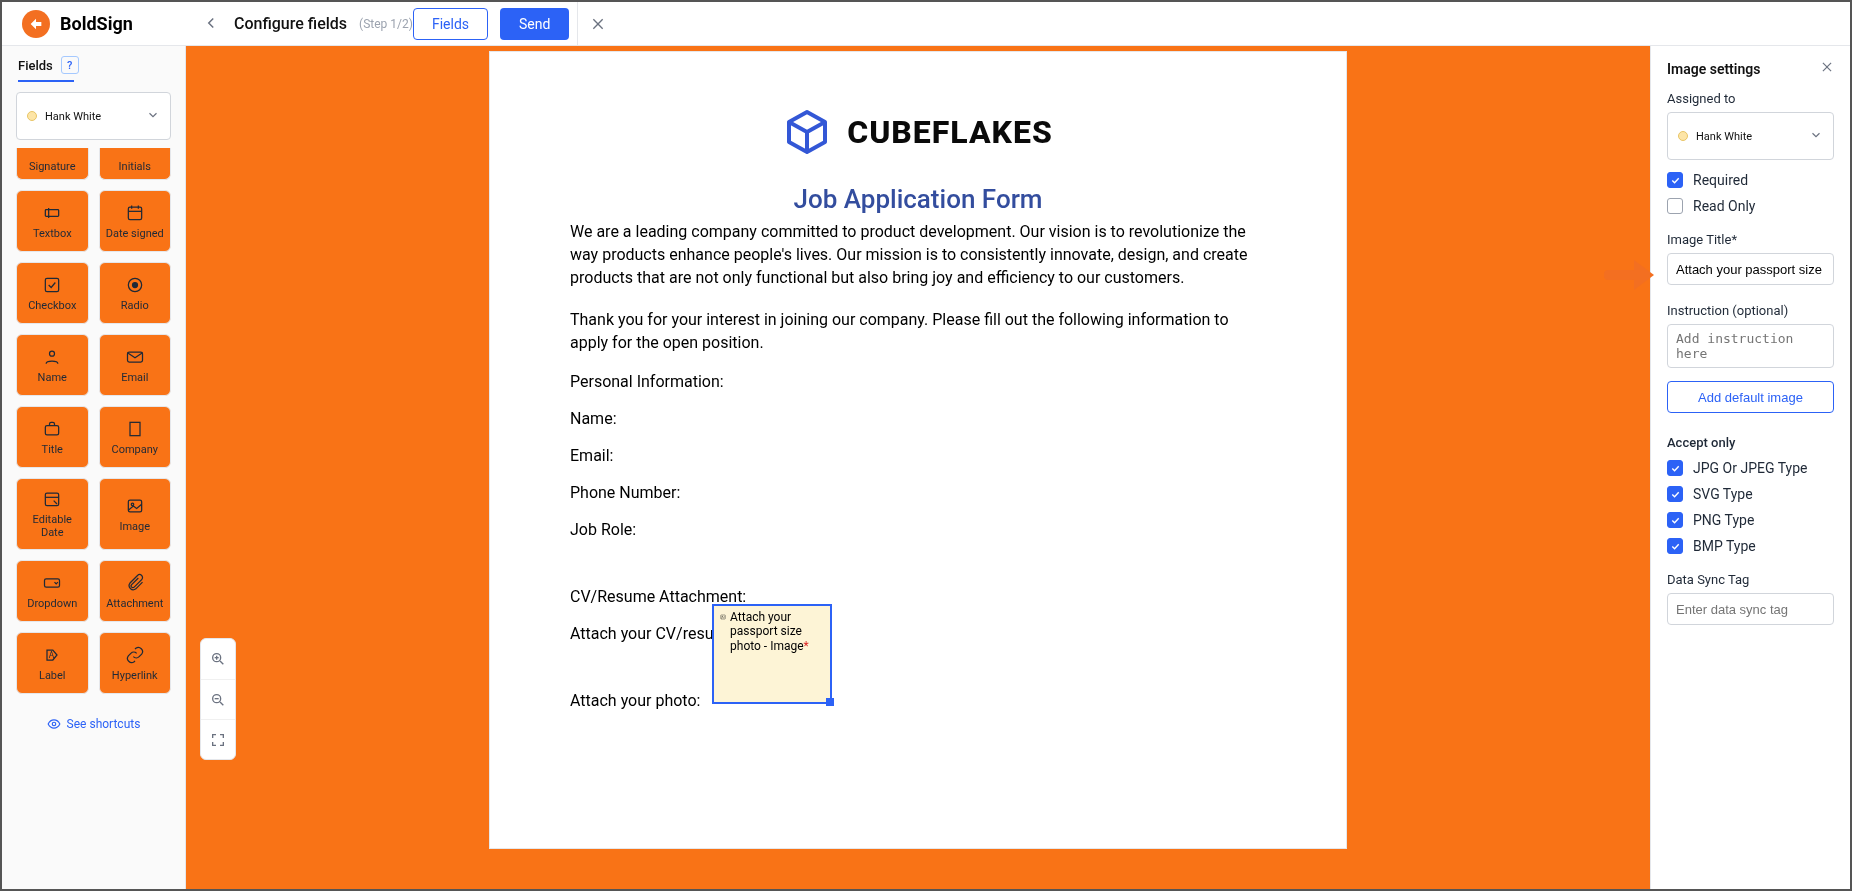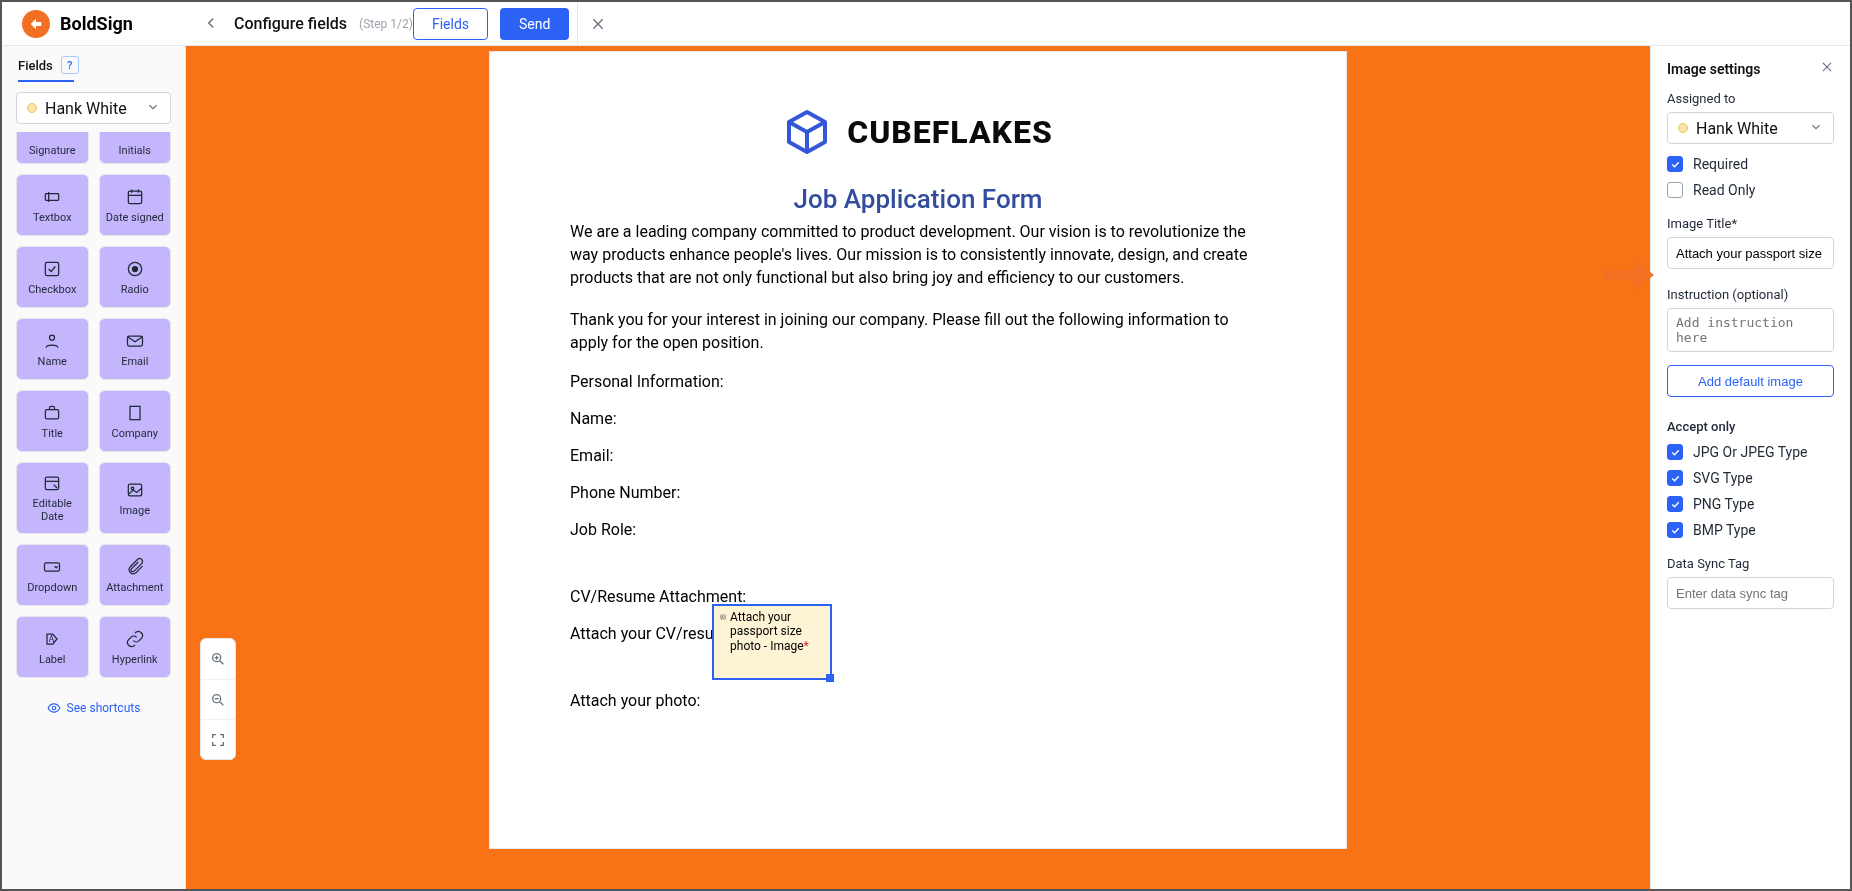--- a/index.html
+++ b/index.html
@@ -23,29 +23,29 @@
   .top-close { width:40px; display:flex; align-items:center; justify-content:center; border-left:1px solid #e5e7eb; height:100%; color:#6b7280; cursor:pointer; }
 
   
   .main { display:flex; height: calc(891px - 48px); }
 
   
   .left { width:184px; border-right:1px solid #e5e7eb; display:flex; flex-direction:column; background:#fafafa; }
   .left-head { display:flex; align-items:center; gap:8px; padding:10px 16px 6px; font-size:13px; color:#111; font-weight:500; }
   .help-badge { width:18px; height:18px; border:1px solid #a5c9ff; border-radius:3px; color:#2c62f6; font-size:11px; display:flex; align-items:center; justify-content:center; }
   .tab-underline { height:2px; width:56px; margin-left:16px; background:#2c62f6; }
-  .signer-dd { margin:10px 14px 8px; height:32px; border:1px solid #d1d5db; border-radius:4px; background:#fff; display:flex; align-items:center; gap:8px; padding:0 10px; font-size:16px; cursor:pointer; }
+  .signer-dd { margin:10px 14px 8px; height:48px; border:1px solid #d1d5db; border-radius:4px; background:#fff; display:flex; align-items:center; gap:8px; padding:0 10px; font-size:11px; cursor:pointer; }
   .signer-dot { width:10px; height:10px; border-radius:50%; background:#fde5a7; border:1px solid #e8c566; flex-shrink:0; }
   .signer-name { flex:1; color:#111; }
   .chev-sm { color:#6b7280; }
 
   .palette { padding: 0 14px; overflow-y:auto; flex:1; display:grid; grid-template-columns: 1fr 1fr; gap:10px; align-content:start; position:relative; }
   .palette::-webkit-scrollbar { width:6px; }
   .palette::-webkit-scrollbar-thumb { background:#d1d5db; border-radius:3px; }
-  .field-tile { height:62px; border:1px solid #e5e7eb; border-radius:6px; background:#c4b5fd; display:flex; flex-direction:column; align-items:center; justify-content:center; gap:4px; font-size:11px; color:#1f2937; cursor:grab; text-align:center; padding:4px; }
+  .field-tile { height:62px; border:1px solid #e5e7eb; border-radius:6px; background:#f97316; display:flex; flex-direction:column; align-items:center; justify-content:center; gap:4px; font-size:11px; color:#1f2937; cursor:grab; text-align:center; padding:4px; }
   .field-tile.tall { height:72px; }
   .field-tile svg { width:20px; height:20px; stroke:#1f2937; fill:none; stroke-width:1.5; }
   .field-tile.partial { border-top:none; border-radius:0 0 6px 6px; height:32px; justify-content:flex-end; padding-bottom:6px;}
   .shortcuts-row { grid-column: 1 / span 2; text-align:center; padding:12px 0;text-decoration:underline; }
   .shortcuts-link { color:#2c62f6; font-size:12px; display:inline-flex; gap:6px; align-items:center; cursor:pointer; }
 
   
   .center { flex:1; background:#f97316; display:flex; align-items:flex-start; justify-content:center; overflow:auto; position:relative; }
   .page { width:856px; background:#fff; margin:6px 0 20px; box-shadow: 0 0 0 1px #e5e7eb; padding: 56px 80px 120px; position:relative; }
 
@@ -55,21 +55,21 @@
 
   
   .doc-logo { text-align:center; margin-bottom: 20px; }
   .doc-logo-inner { display:inline-flex; align-items:center; gap:16px; }
   .cube-logo { width:48px; height:48px; }
   .cube-text { font-size:32px; font-weight:800; letter-spacing:1px; color:#0a0a0a; }
   .doc-title { text-align:center; color:#334d9e; font-size:26px; font-weight:500; margin: 24px 0 6px; }
   .doc-p { font-size:16px; line-height:1.45; color:#000; margin: 6px 0 18px; }
   .doc-h3 { font-weight:400; font-size:16px; color:#000; margin: 16px 0 10px; }
   .doc-field-label { font-size:16px; color:#000; margin:18px 0; }
-  .image-placeholder { position:absolute; left:222px; top:552px; width:120px; height:76px; border:2px solid #2c62f6; background:#fdf4d6; padding:4px 6px; font-size:12px; color:#000; line-height:1.2; }
+  .image-placeholder { position:absolute; left:222px; top:552px; width:120px; height:100px; border:2px solid #2c62f6; background:#fdf4d6; padding:4px 6px; font-size:12px; color:#000; line-height:1.2; }
   .image-placeholder .ph-row { display:flex; gap:4px; align-items:flex-start; }
   .image-placeholder .ph-text .req { color:#dc2626; }
   .image-placeholder .handle { position:absolute; right:-4px; bottom:-4px; width:8px; height:8px; background:#2c62f6; }
 
   
   .right { width:200px; border-left:1px solid #e5e7eb; background:#fff; padding:14px 16px 14px 16px; overflow-y:auto; position:relative; font-size:13px; }
   .right-head { display:flex; align-items:center; justify-content:space-between; font-size:14px; font-weight:600; color:#111; margin-bottom:14px;text-align:center; }
   .right-close { color:#6b7280; cursor:pointer; }
   .sect-label { font-size:13px; color:#1f2937; margin:12px 0 6px; }
   .right .signer-dd { margin:0 0 12px; width:100%; }

